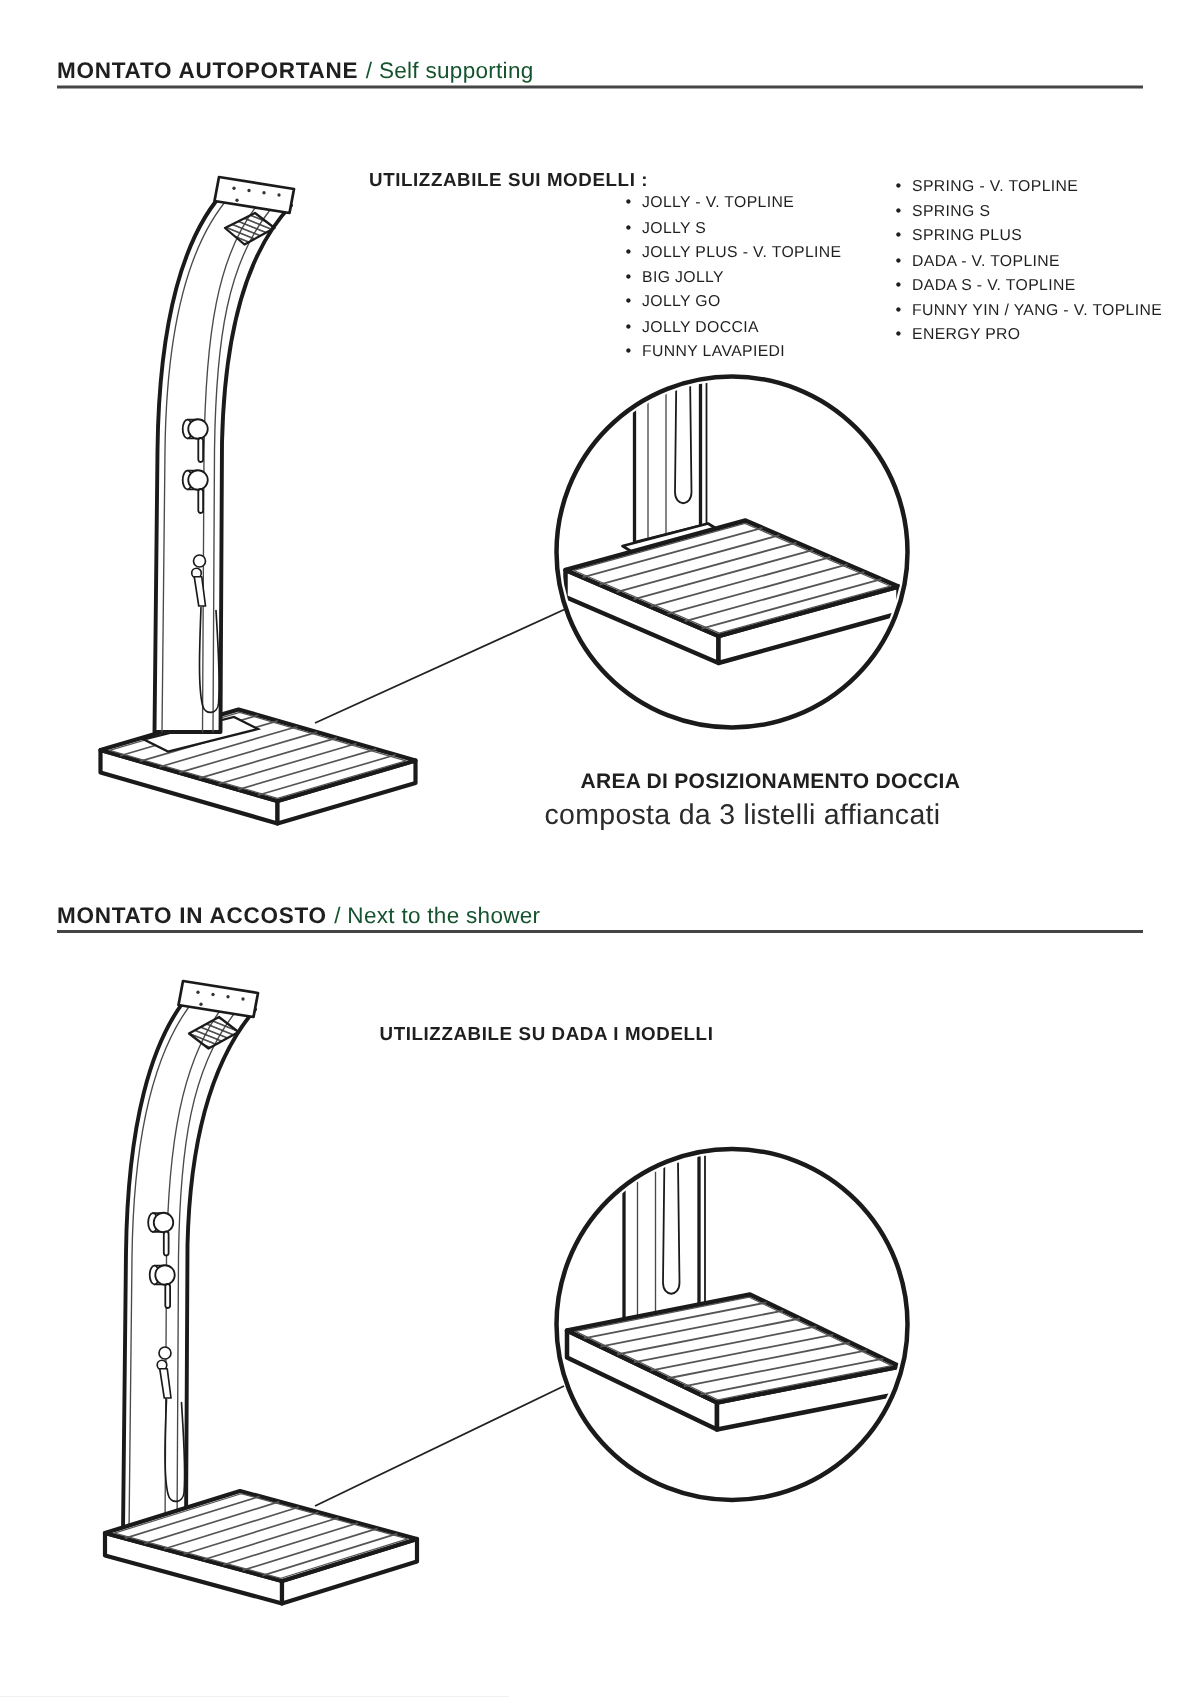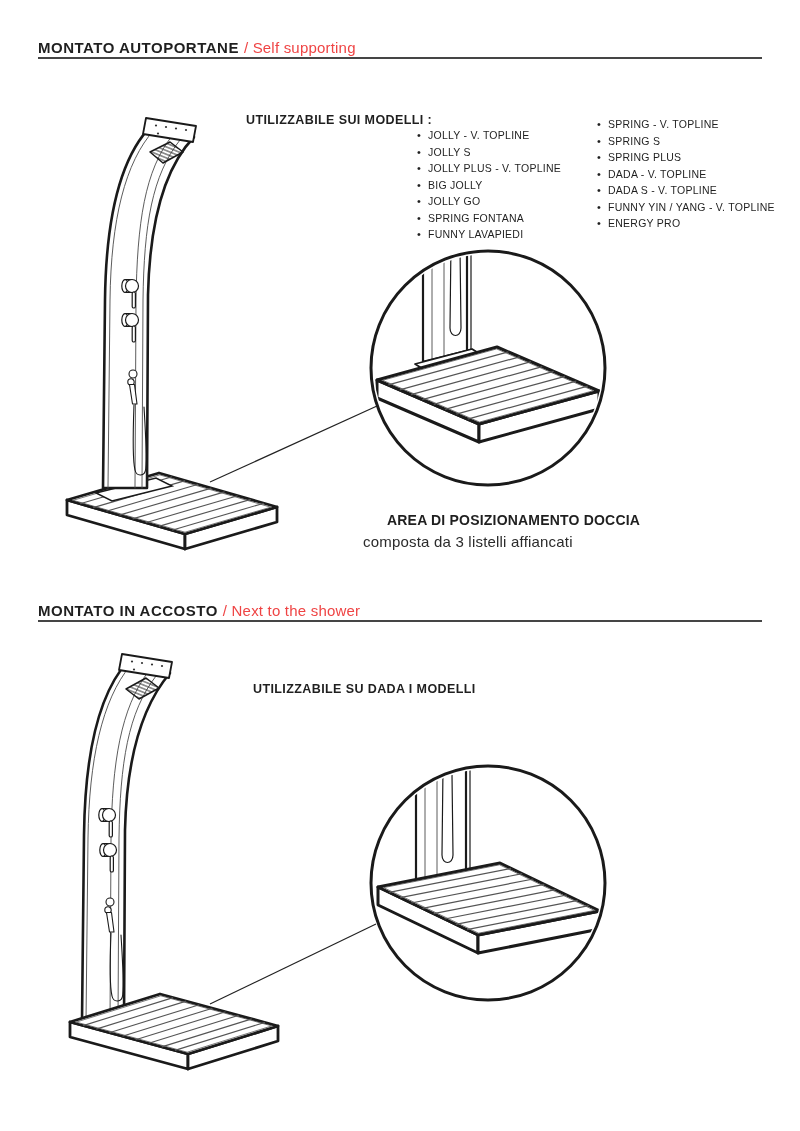--- a/index.html
+++ b/index.html
@@ -4,28 +4,28 @@
 <style>
   html,body { margin:0; padding:0; background:#e8e8e8; }
   .page {
     position:relative; width:800px; height:1131px; margin:0 auto;
     background:#ffffff; overflow:hidden;
     font-family:"Liberation Sans", sans-serif; color:#1f1f1f;
   }
   .abs { position:absolute; }
   .sec-heading { font-size:15px; white-space:nowrap; letter-spacing:0.2px; }
   .sec-heading .hb { font-weight:bold; letter-spacing:0.5px; }
-  .sec-heading .hr2 { margin-left:5px; color:#ef4444; }
+  .sec-heading .hr2 { margin-left:5px; color:#14532d; }
   .rule { height:2px; background:#454545; }
   .models-title { font-size:12.5px; font-weight:bold; letter-spacing:0.4px; white-space:nowrap; }
   .model-list { list-style:none; margin:0; padding:0; font-size:10.5px; letter-spacing:0.25px; }
   .model-list li { position:relative; line-height:16.5px; padding-left:11px; white-space:nowrap; }
   .model-list li::before { content:"\2022"; position:absolute; left:0; top:0; font-size:11px; }
   .area-title { font-size:14px; font-weight:bold; letter-spacing:0.2px; white-space:nowrap; }
-  .area-sub { font-size:15px; letter-spacing:0.2px; white-space:nowrap; color:#2b2b2b; }
+  .area-sub { font-size:19px; letter-spacing:0.2px; white-space:nowrap; color:#2b2b2b; }
   svg.fig { pointer-events:none; }
 </style>
 </head>
 <body>
 
 <div class="page">
 
   <div class="abs sec-heading" style="left:38px; top:39px;">
     <span class="hb">MONTATO AUTOPORTANE</span><span class="hr2">/ Self supporting</span>
   </div>
@@ -131,21 +131,21 @@
     </g>
   </svg>
 
   <div class="abs models-title" style="left:246px; top:65px;margin-top:48px;">UTILIZZABILE SUI MODELLI :</div>
   <ul class="abs model-list" style="left:417px; top:103px;margin-top:24px;">
     <li>JOLLY - V. TOPLINE</li>
     <li>JOLLY S</li>
     <li>JOLLY PLUS - V. TOPLINE</li>
     <li>BIG JOLLY</li>
     <li>JOLLY GO</li>
-    <li>SPRING FONTANA</li>
+    <li>JOLLY DOCCIA</li>
     <li>FUNNY LAVAPIEDI</li>
   </ul>
   <ul class="abs model-list" style="left:597px; top:116px;">
     <li>SPRING - V. TOPLINE</li>
     <li>SPRING S</li>
     <li>SPRING PLUS</li>
     <li>DADA - V. TOPLINE</li>
     <li>DADA S - V. TOPLINE</li>
     <li>FUNNY YIN / YANG - V. TOPLINE</li>
     <li>ENERGY PRO</li>

